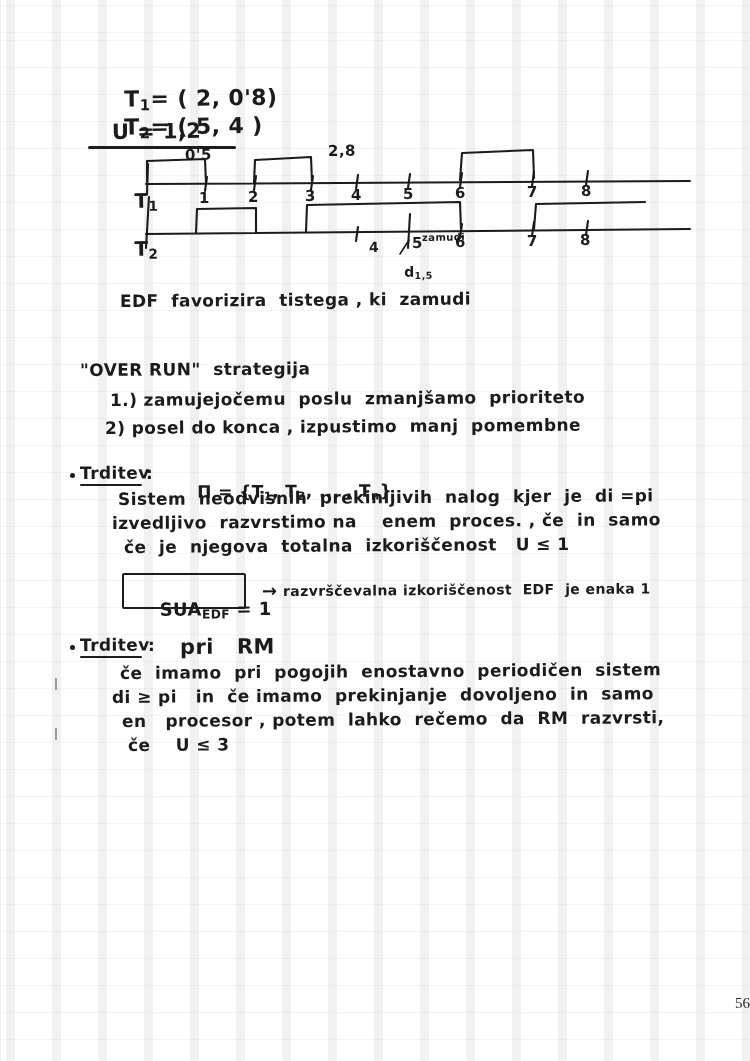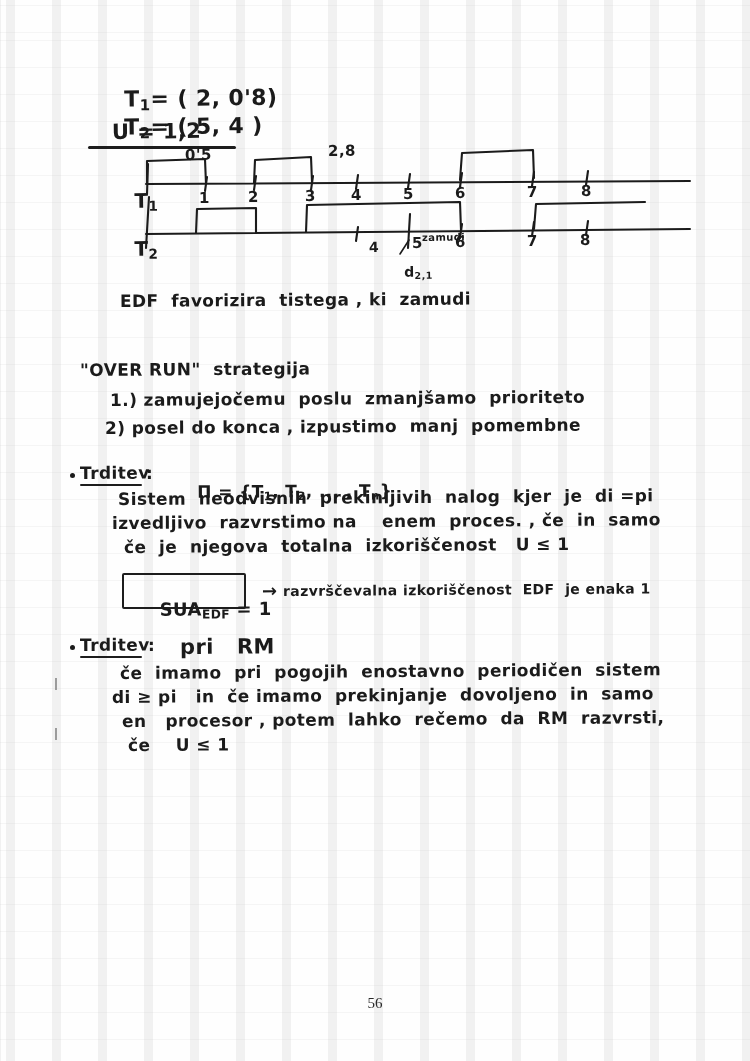--- a/index.html
+++ b/index.html
@@ -51,21 +51,21 @@
   .sub {
     font-size: 0.68em;
     vertical-align: -0.25em;
     font-weight: 700;
   }
   #page-number {
     position: absolute;
     left: 0;
     right: 0;
     top: 995px;
-    text-align: center;
+    text-align: right;
     font-family: "Liberation Serif", serif;
     font-size: 15px;
     color: #2a2a2a;
   }
   svg { position: absolute; left: 0; top: 0; overflow: visible; }
   .underline {
     position: absolute;
     background: #1d1d1d;
     height: 2px;
     border-radius: 2px;
@@ -162,21 +162,21 @@
   <div class="hw ink" style="left:527px; top:183px; font-size:15px;">7</div>
   <div class="hw ink" style="left:581px; top:182px; font-size:15px;">8</div>
 
   <div class="hw ink" style="left:369px; top:239px; font-size:14px;">4</div>
   <div class="hw ink" style="left:412px; top:234px; font-size:15px;">5</div>
   <div class="hw ink" style="left:455px; top:233px; font-size:15px;">6</div>
   <div class="hw ink" style="left:527px; top:232px; font-size:15px;">7</div>
   <div class="hw ink" style="left:580px; top:231px; font-size:15px;">8</div>
 
   <div class="hw ink" style="left:383px; top:248px; font-size:14px;">
-    <span>d</span><span class="sub">2,1</span>
+    <span>d</span><span class="sub">1,5</span>
   </div>
   <div class="hw ink" style="left:422px; top:232px; font-size:10px;">zamudi</div>
 
   <div class="hw ink2" style="left:120px; top:291px; font-size:17px;">EDF  favorizira  tistega , ki  zamudi</div>
 
   <div class="hw ink2" style="left:80px; top:360px; font-size:17px;">"OVER RUN"  strategija</div>
   <div class="hw ink2" style="left:110px; top:390px; font-size:17px;">1.) zamujejočemu  poslu  zmanjšamo  prioriteto</div>
   <div class="hw ink2" style="left:105px; top:418px; font-size:17px;">2) posel do konca , izpustimo  manj  pomembne</div>
 
   <div class="bullet-dot" style="left:70px; top:473px;"></div>
@@ -201,21 +201,21 @@
 
   <div class="bullet-dot" style="left:70px; top:645px;"></div>
   <div class="hw ink2" style="left:80px; top:635px; font-size:17px;">Trditev</div>
   <div class="underline" style="left:80px; top:656px; width:62px; height:1.8px;"></div>
   <div class="hw ink2" style="left:148px; top:635px; font-size:17px;">:</div>
   <div class="hw ink2" style="left:180px; top:635px; font-size:21px;">pri   RM</div>
 
   <div class="hw ink2" style="left:120px; top:663px; font-size:17px;">če  imamo  pri  pogojih  enostavno  periodičen  sistem</div>
   <div class="hw ink2" style="left:112px; top:687px; font-size:17px;">di ≥ pi   in  če imamo  prekinjanje  dovoljeno  in  samo</div>
   <div class="hw ink2" style="left:122px; top:711px; font-size:17px;">en   procesor , potem  lahko  rečemo  da  RM  razvrsti,</div>
-  <div class="hw ink2" style="left:128px; top:735px; font-size:17px;">če    U ≤ 1</div>
+  <div class="hw ink2" style="left:128px; top:735px; font-size:17px;">če    U ≤ 3</div>
 
   <svg width="750" height="1061" style="z-index:2;">
     <path d="M 56 678 L 56 690" stroke="#777" stroke-width="1.4" fill="none"></path>
     <path d="M 56 728 L 56 740" stroke="#777" stroke-width="1.4" fill="none"></path>
   </svg>
 
   <div id="page-number">56</div>
 
 </div>
 

